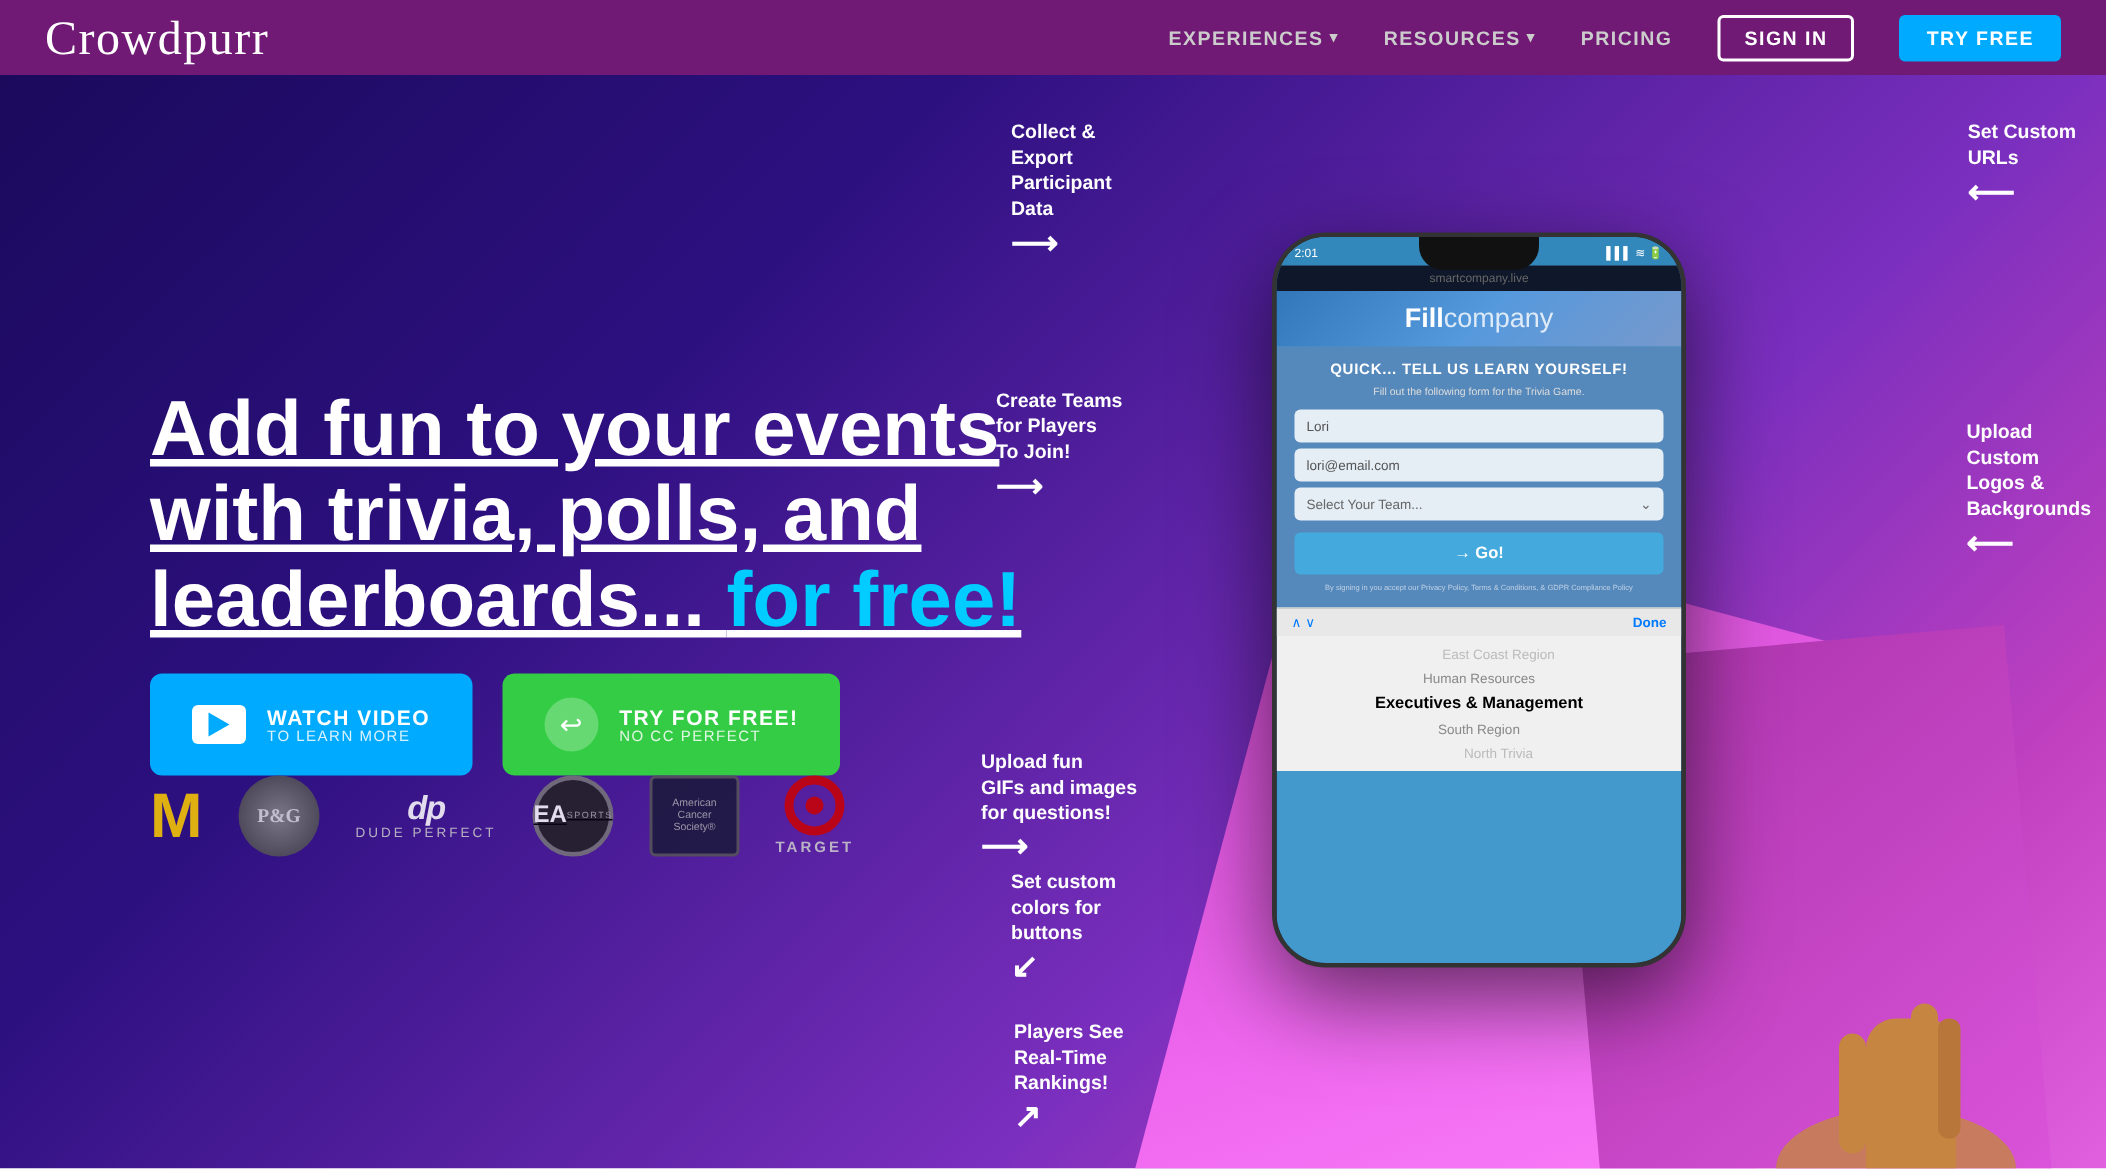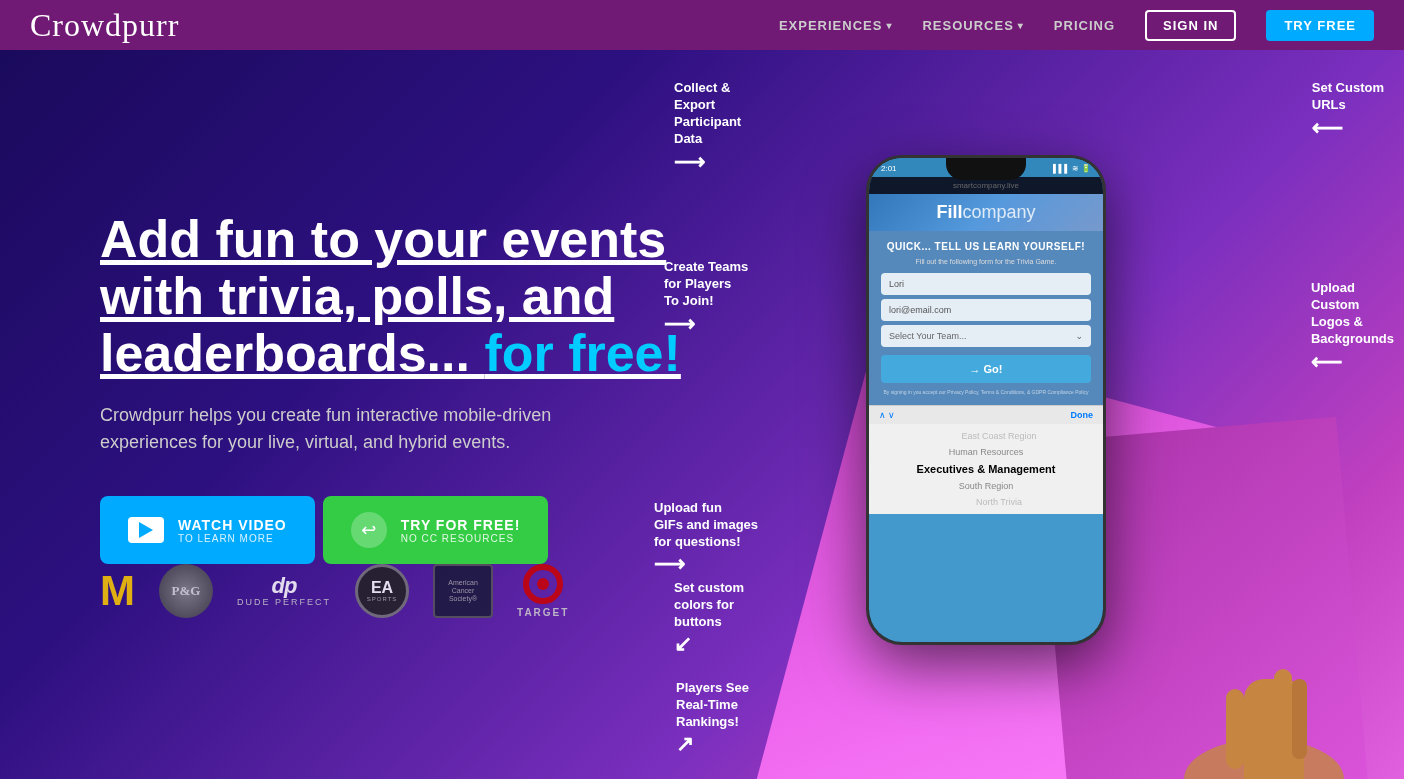--- a/index.html
+++ b/index.html
@@ -120,21 +120,21 @@
     .hero-subtext {
       color: #ccc;
       font-size: 18px;
       line-height: 1.5;
       max-width: 480px;
       margin-bottom: 40px;
     }
 
     .hero-buttons {
       display: flex;
-      gap: 8px;
+      gap: 20px;
     }
 
     .btn-watch {
       background: #00aaff;
       color: white;
       border: none;
       border-radius: 8px;
       padding: 16px 28px;
       display: flex;
       align-items: center;
@@ -269,24 +269,25 @@
       text-transform: uppercase;
     }
 
     
     .ea-sports {
       width: 54px;
       height: 54px;
       border: 3px solid #777;
       border-radius: 50%;
       display: flex;
-      flex-direction: column;
+      flex-direction: row;
       align-items: center;
       justify-content: center;
       background: #222;
+      text-decoration: underline;
     }
     .ea-text {
       color: white;
       font-weight: 900;
       font-size: 16px;
       line-height: 1;
     }
     .sports-text {
       color: #aaa;
       font-size: 6px;
@@ -356,21 +357,21 @@
     
     .phone-wrapper {
       position: absolute;
       left: 50%;
       top: 50%;
       transform: translate(-50%, -50%);
       z-index: 5;
     }
 
     .phone {
-      width: 240px;
+      width: 276px;
       height: 490px;
       background: #111;
       border-radius: 36px;
       border: 3px solid #333;
       overflow: hidden;
       position: relative;
       box-shadow: 0 20px 60px rgba(0,0,0,0.6);
     }
 
     .phone-notch {
@@ -578,37 +579,36 @@
   </div>
 </nav>
 
 <div class="hero">
 
   <div class="hero-left">
     <h1 class="hero-headline">
       Add fun to your events with trivia, polls, and leaderboards...
       <span class="highlight"> for free!</span>
     </h1>
-    <p class="hero-subtext">Crowdpurr helps you create fun interactive mobile-driven experiences for your live, virtual, and hybrid events.</p>
 
     <div class="hero-buttons">
       <button class="btn-watch">
         <div class="yt-icon">
           <div class="yt-triangle"></div>
         </div>
         <div class="btn-watch-text">
           <span class="line1">WATCH VIDEO</span>
           <span class="line2">TO LEARN MORE</span>
         </div>
       </button>
       <button class="btn-try">
         <div class="arrow-icon">↩</div>
         <div class="btn-try-text">
           <span class="line1">TRY FOR FREE!</span>
-          <span class="line2">NO CC RESOURCES</span>
+          <span class="line2">NO CC PERFECT</span>
         </div>
       </button>
     </div>
 
     <div class="brand-logos">
       <div class="logo-item">
         <div class="mcdonalds">M</div>
       </div>
       <div class="logo-item">
         <div class="pg-circle">P&amp;G</div>

